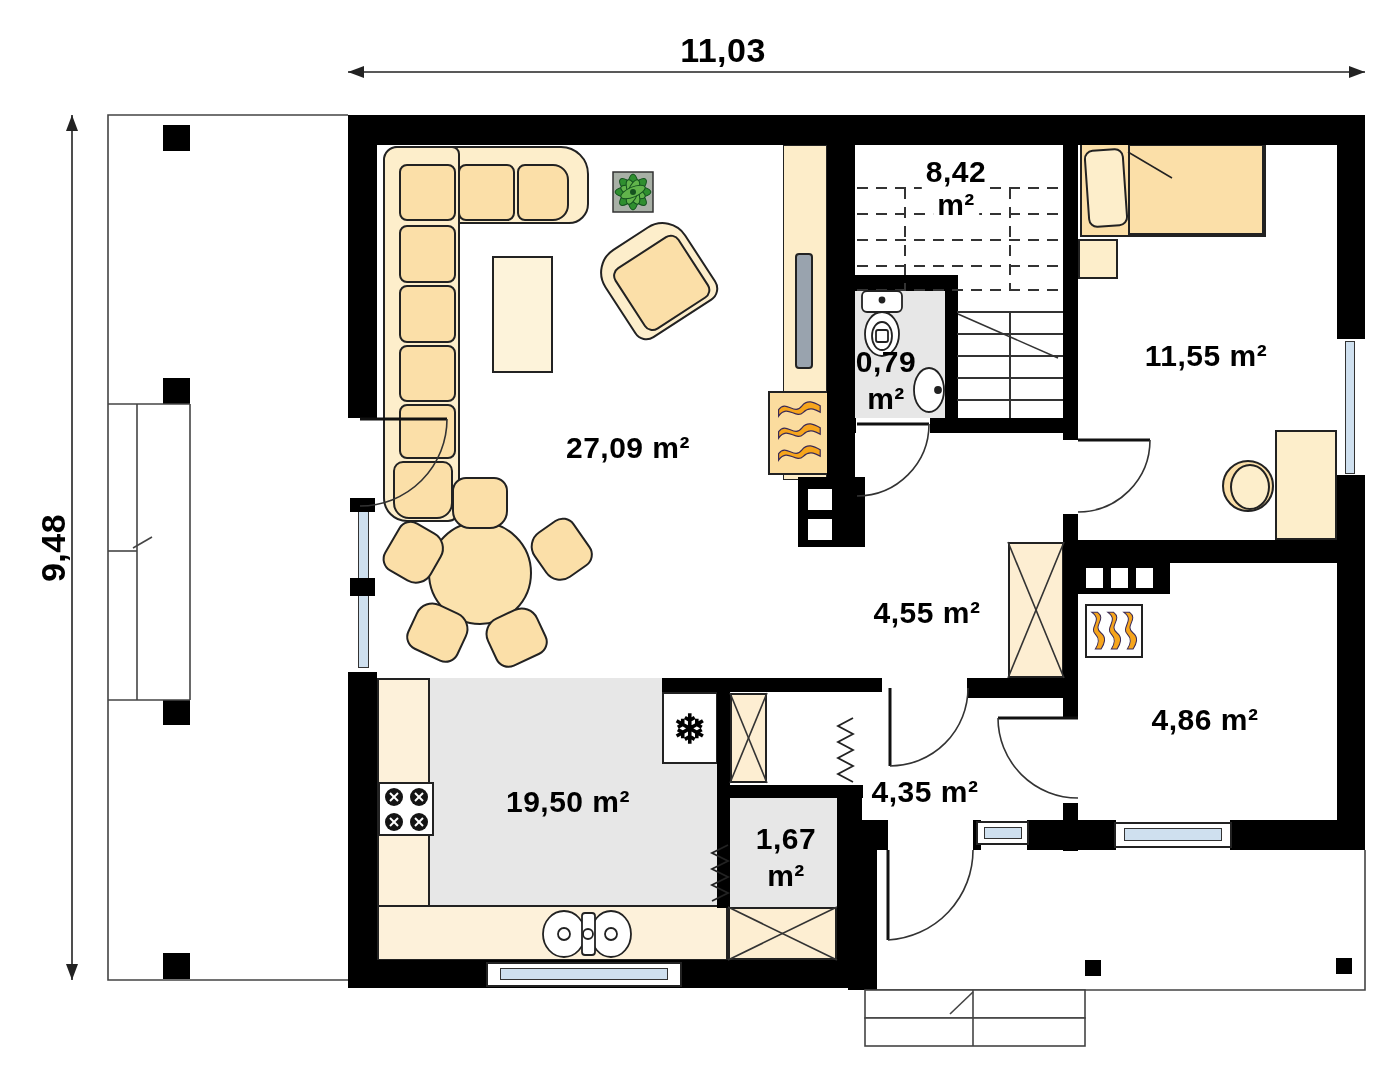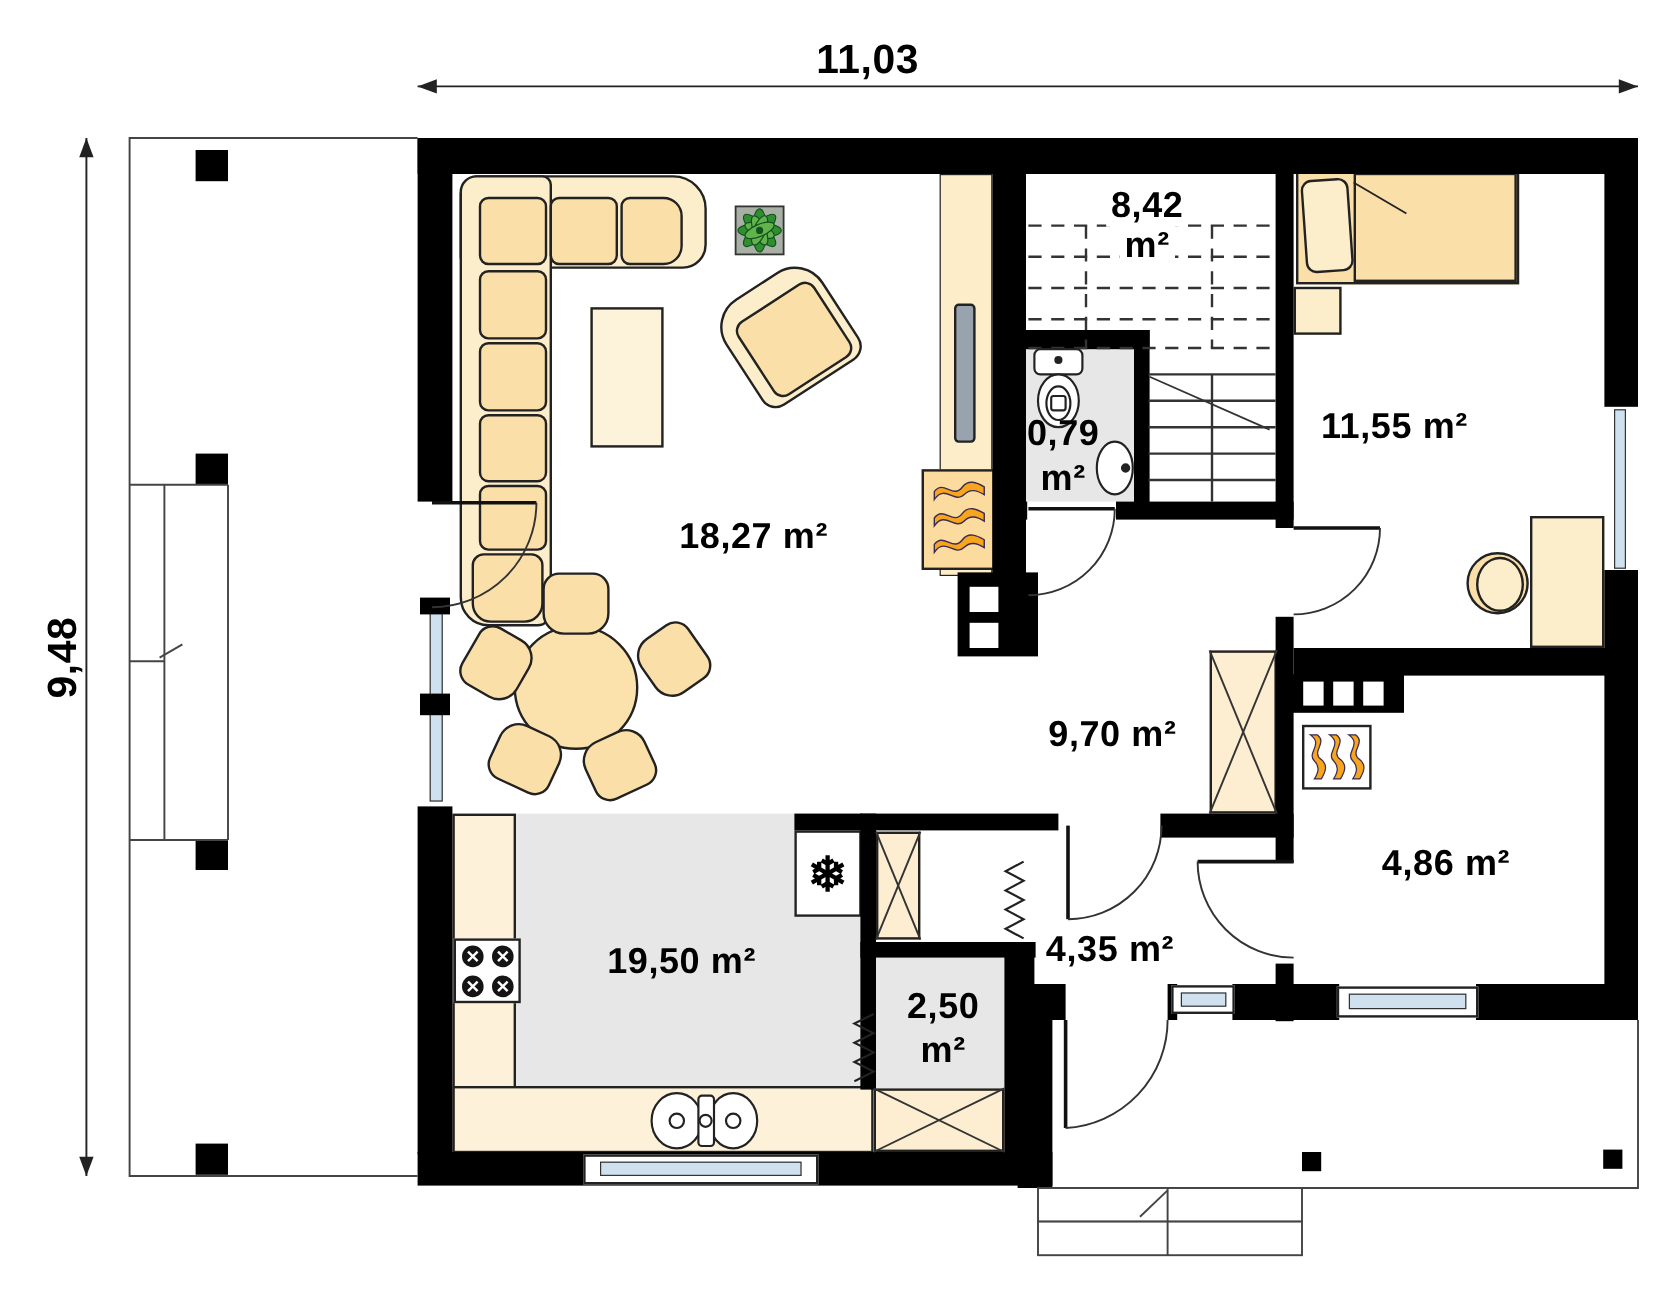--- a/index.html
+++ b/index.html
@@ -284,26 +284,26 @@
     </g>
 
     <g stroke="#222" stroke-width="1.5" fill="none">
       <path d="M1128,152 L1172,178"></path>
     </g>
   </svg>
 
   <div class="label dim" style="left:723px;top:50px;text-align:right;">11,03</div>
   <div class="label dim rot" style="left:53px;top:548px;">9,48</div>
 
-  <div class="label" style="left:628px;top:448px;">18,27 m²</div>
+  <div class="label" style="left:628px;top:448px;">27,09 m²</div>
   <div class="label" style="left:956px;top:172px;background:#fff;padding:0 4px;">8,42</div>
   <div class="label" style="left:956px;top:205px;background:#fff;padding:0 4px;">m²</div>
   <div class="label" style="left:886px;top:362px;">0,79</div>
   <div class="label" style="left:886px;top:399px;">m²</div>
-  <div class="label" style="left:1162px;top:356px;">11,55 m²</div>
-  <div class="label" style="left:927px;top:613px;">9,70 m²</div>
+  <div class="label" style="left:1206px;top:356px;">11,55 m²</div>
+  <div class="label" style="left:927px;top:613px;">4,55 m²</div>
   <div class="label" style="left:1205px;top:720px;">4,86 m²</div>
   <div class="label" style="left:568px;top:802px;">19,50 m²</div>
   <div class="label" style="left:925px;top:792px;text-align:center;">4,35 m²</div>
-  <div class="label" style="left:786px;top:839px;">2,50</div>
+  <div class="label" style="left:786px;top:839px;">1,67</div>
   <div class="label" style="left:786px;top:876px;">m²</div>
 
 </div>
 
 </body></html>

